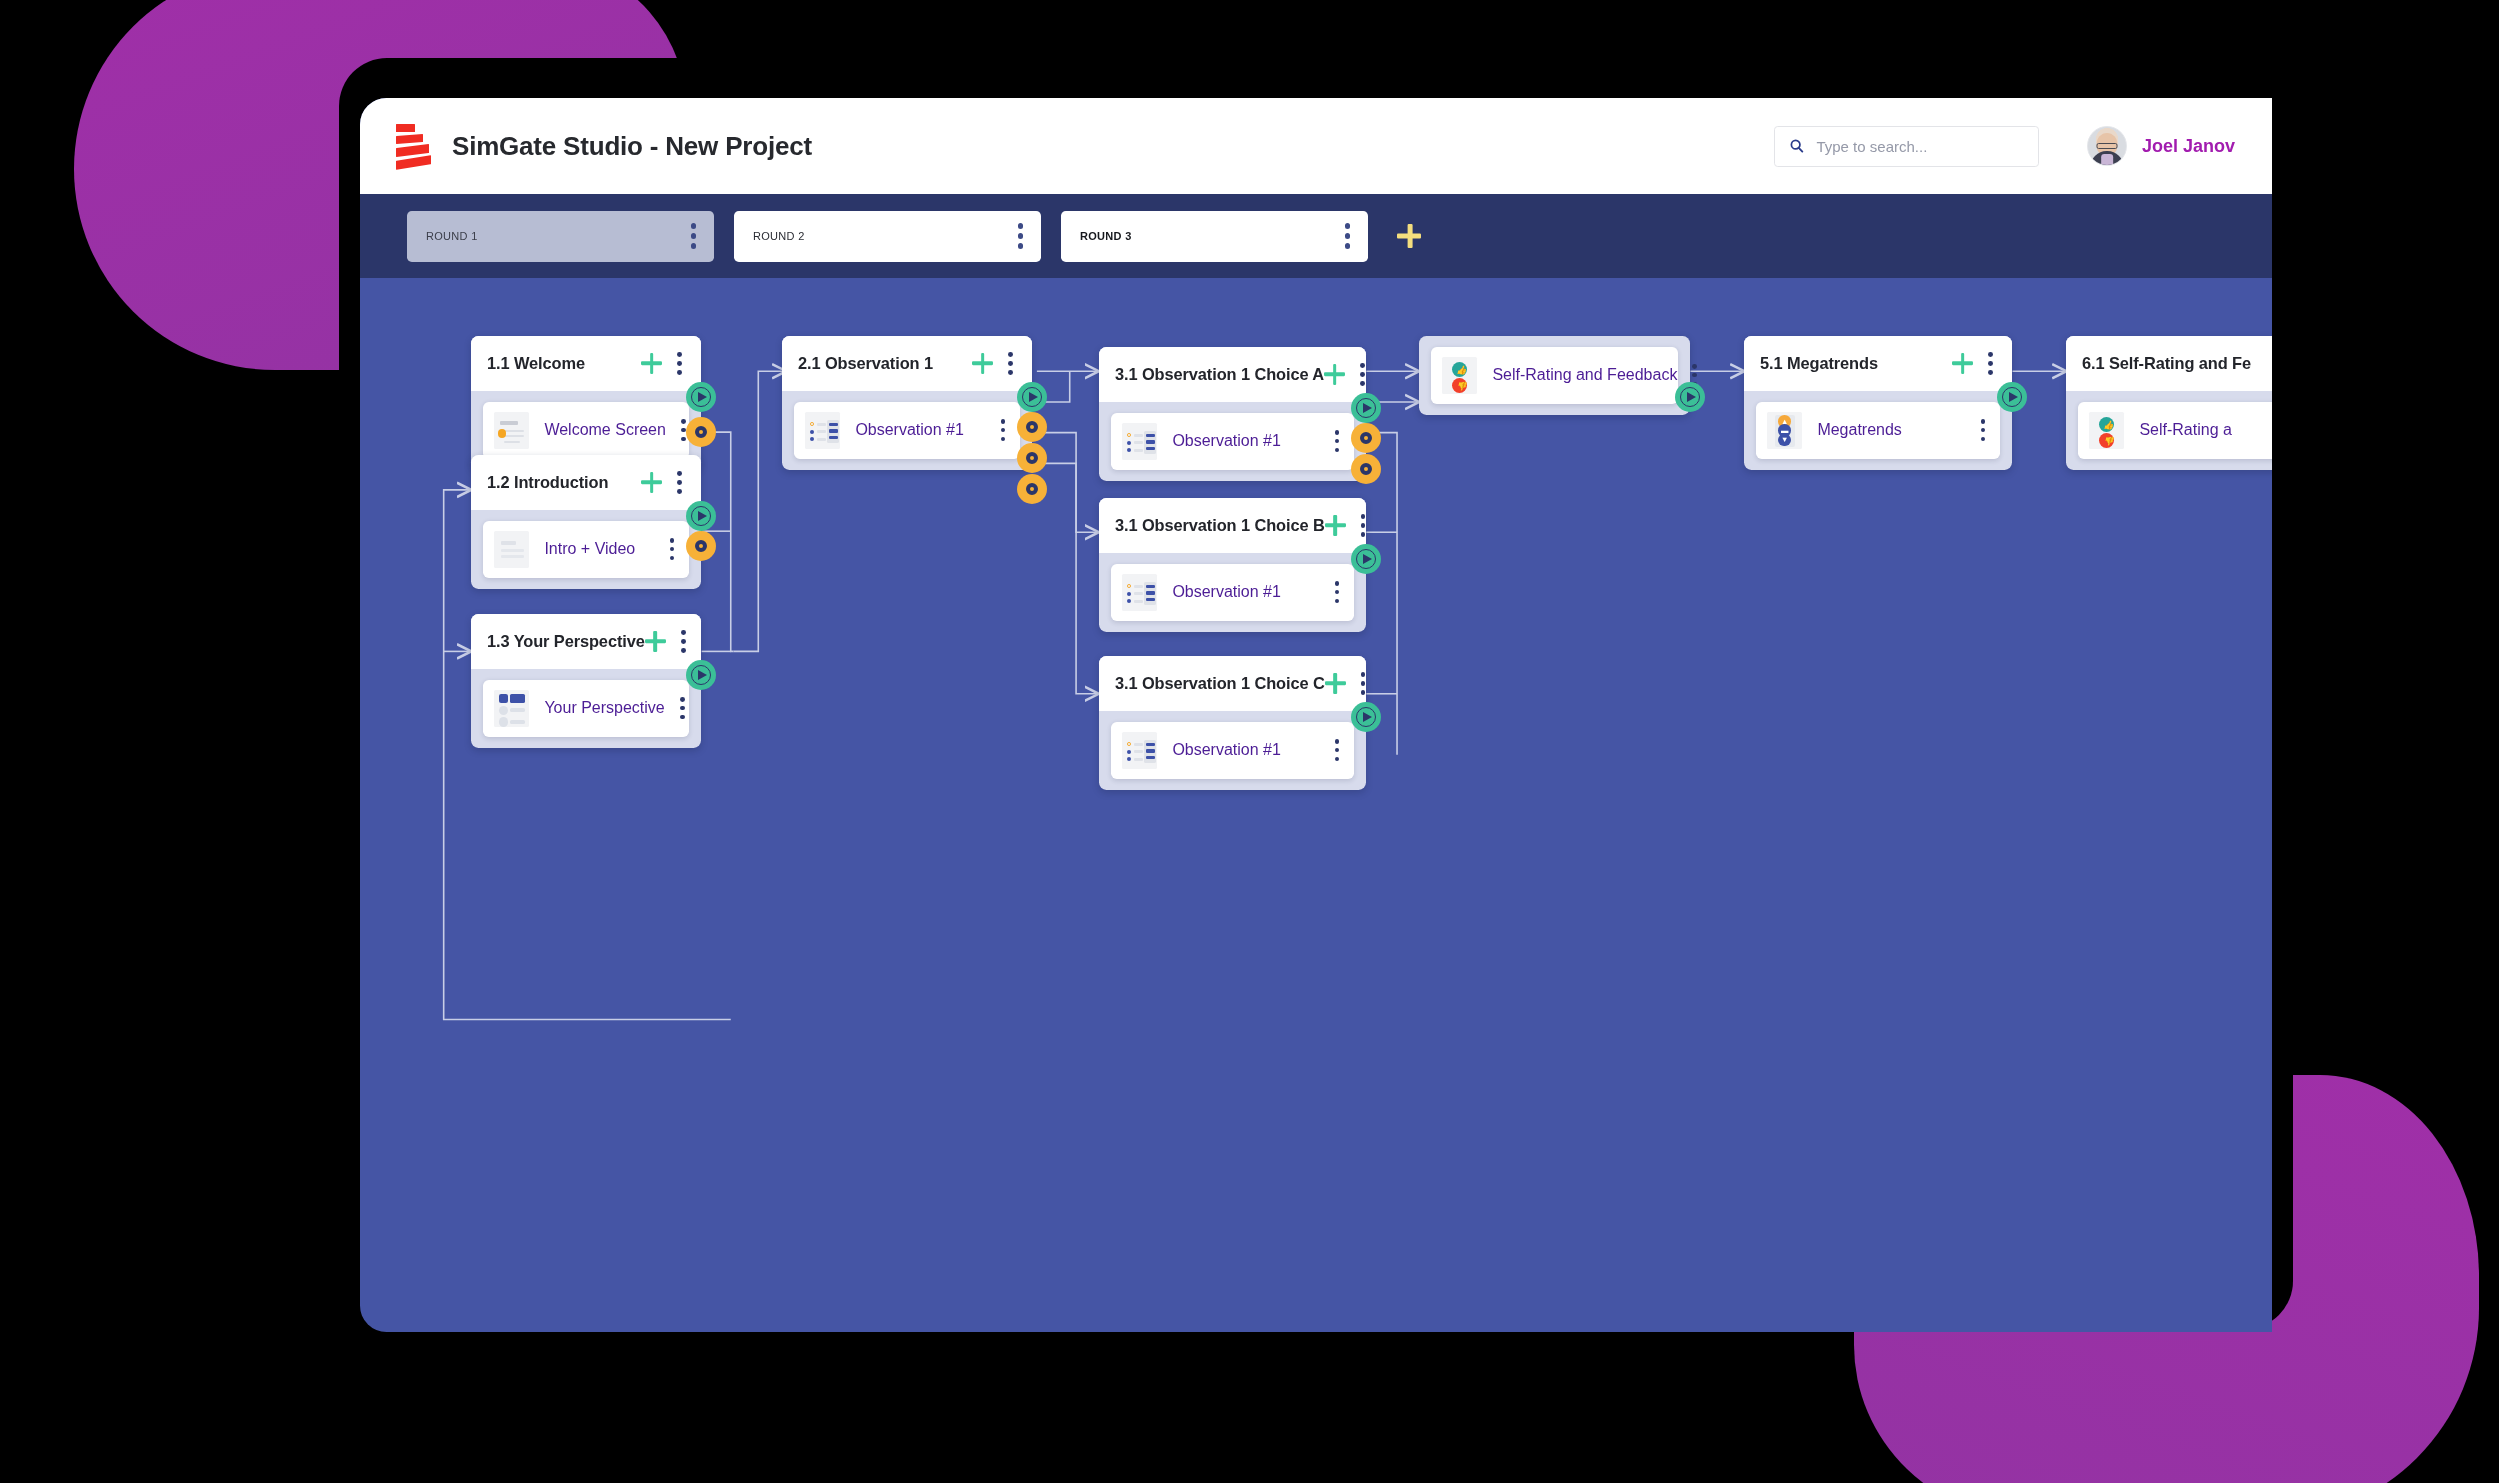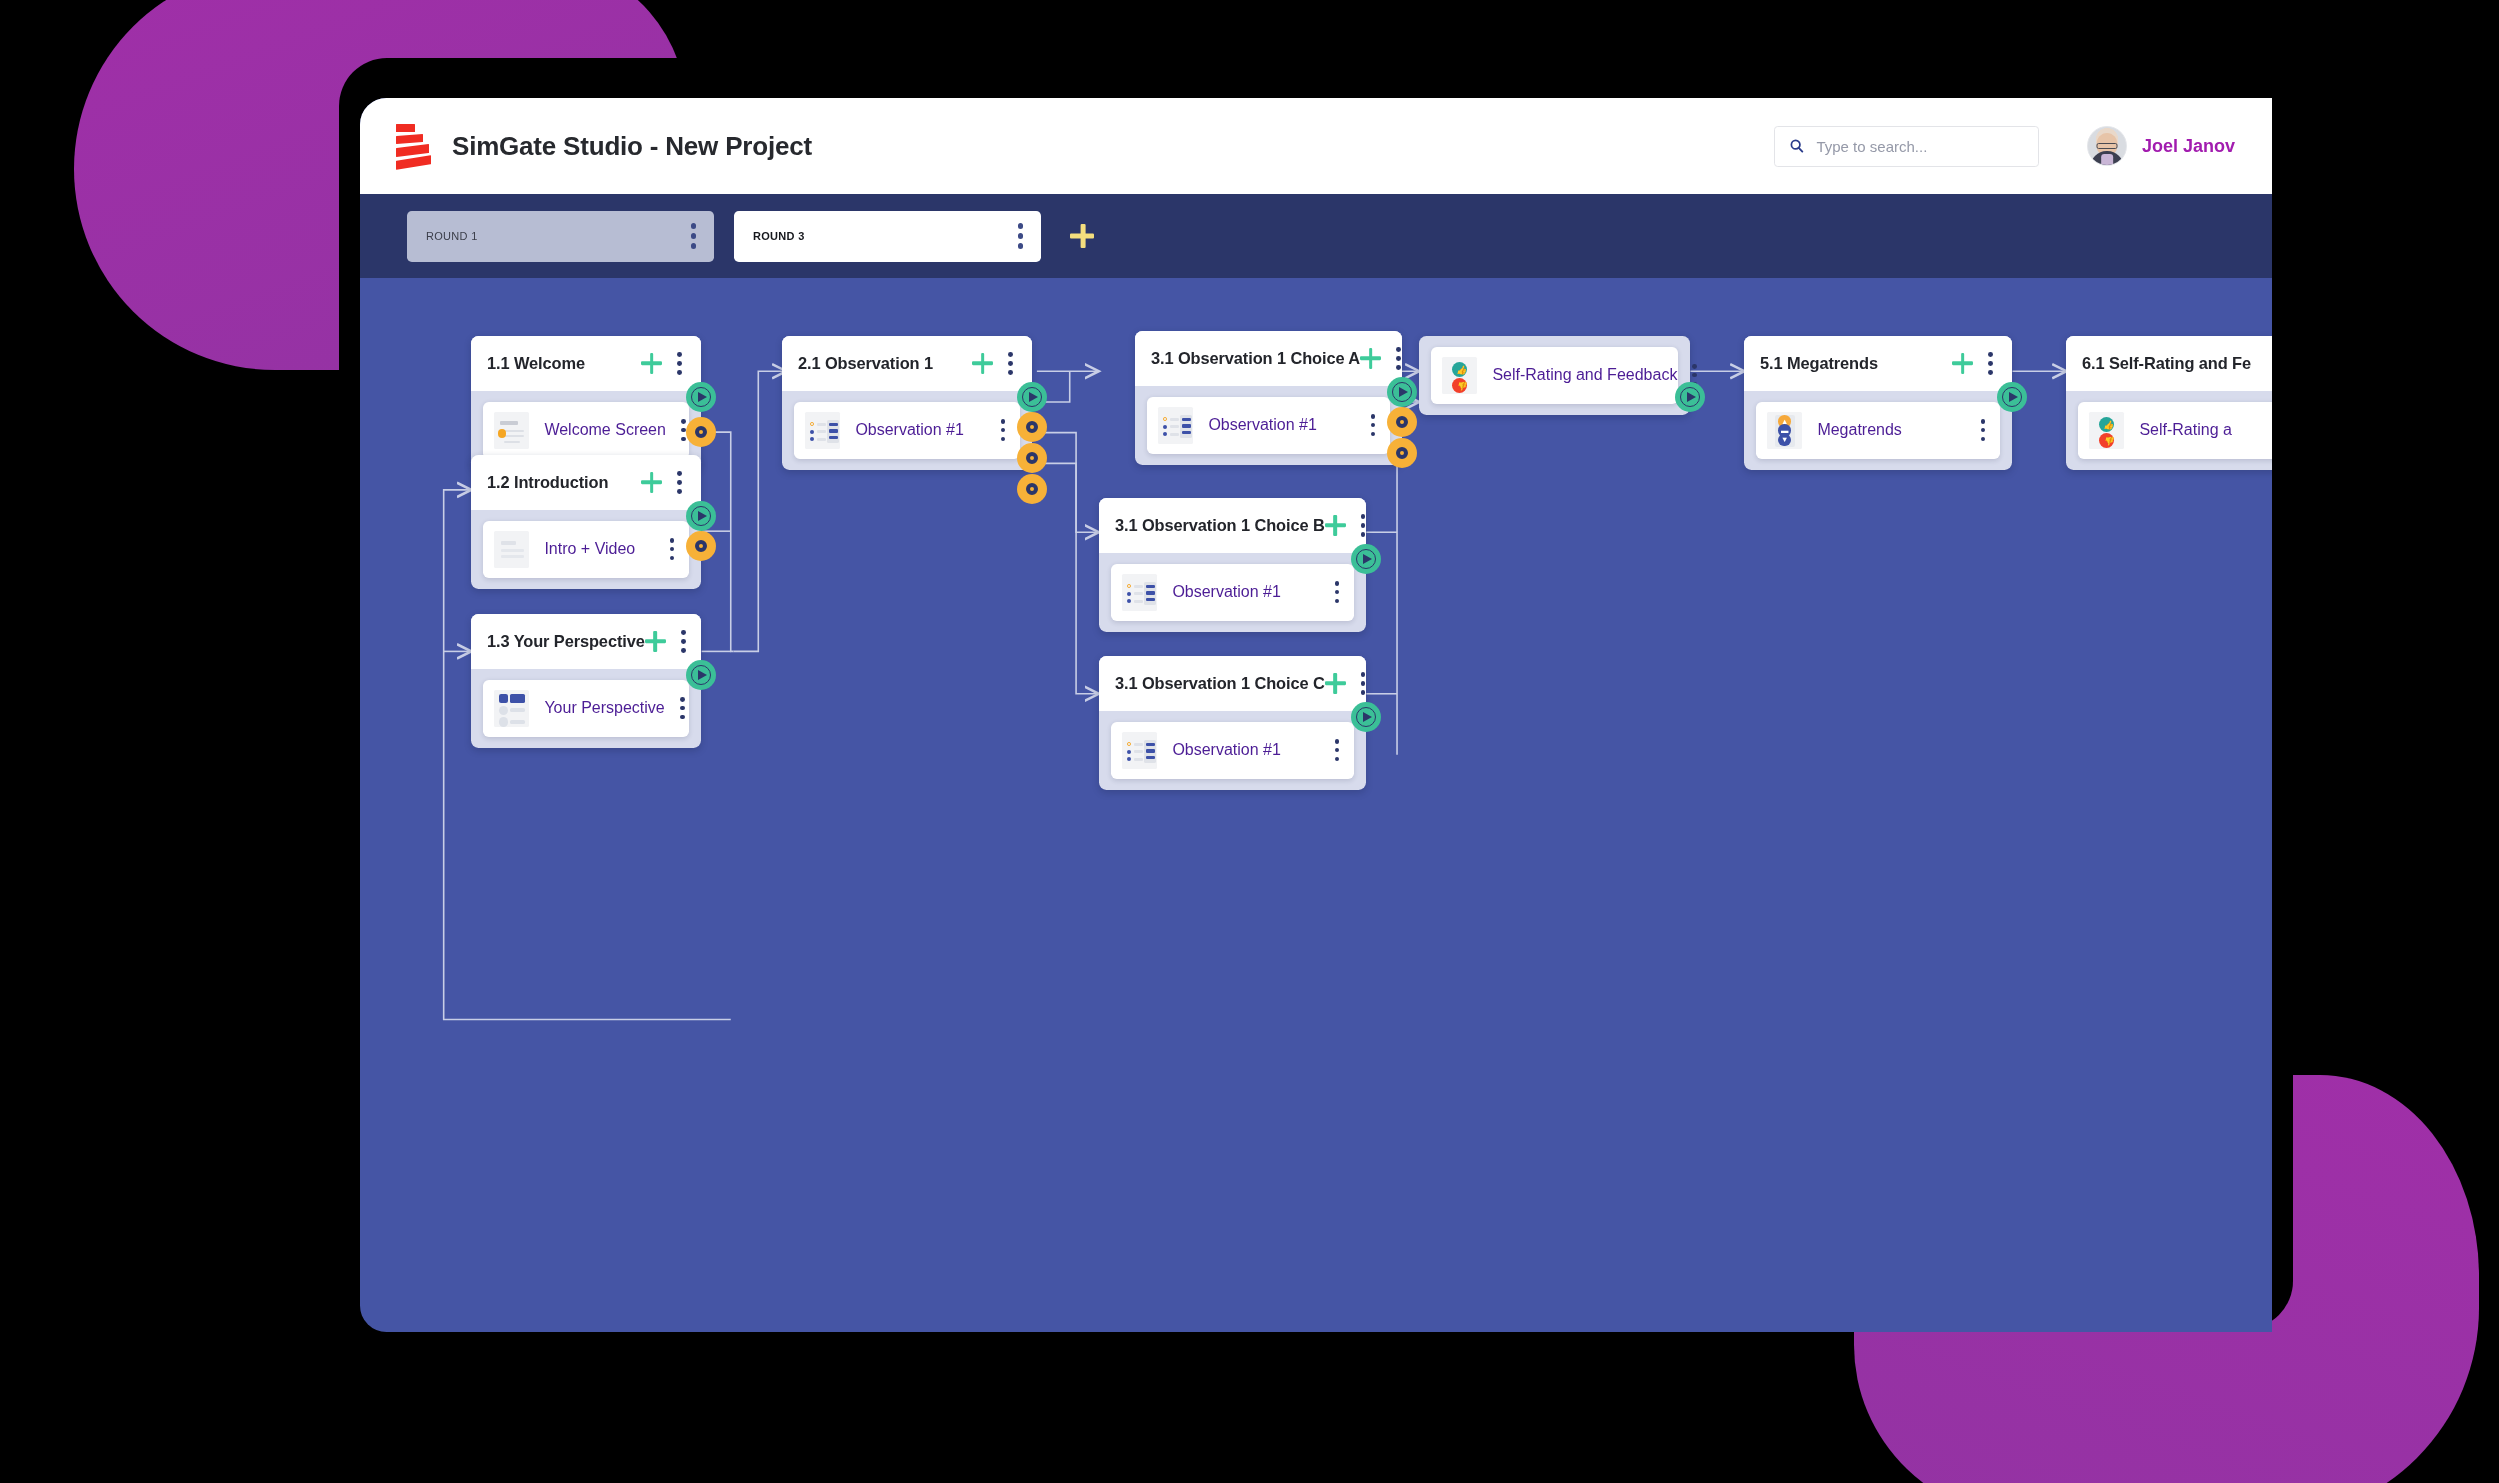--- a/index.html
+++ b/index.html
@@ -287,20 +287,28 @@
             <div class="shirt"></div>
         </div>
         <span class="user-name">Joel Janov</span>
       </div>
     </div>
   </div>
 
   <div class="tab-bar">
     <div class="tab is-inactive">
       <span class="tab-label">ROUND 1</span>
+      <span class="kebab">
+          <span></span>
+          <span></span>
+          <span></span>
+        </span>
+    </div>
+    <div class="tab">
+      <span class="tab-label">ROUND 2</span>
       <span class="kebab">
           <span></span>
           <span></span>
           <span></span>
         </span>
     </div>
     <div class="tab is-current">
       <span class="tab-label">ROUND 3</span>
       <span class="kebab">
           <span></span>
@@ -503,21 +511,21 @@
           <span class="gear-in"></span>
         </span>
       <span class="port gear" style="right:-15px; top:107px;">
           <span class="gear-in"></span>
         </span>
       <span class="port gear" style="right:-15px; top:138px;">
           <span class="gear-in"></span>
         </span>
     </div>
 
-    <div class="stage" style="left:739px; top:53px; width:267px;margin-left:36px;">
+    <div class="stage" style="left:739px; top:69px; width:267px;">
       <div class="stage-head">
         <span class="stage-title">3.1 Observation 1 Choice A</span>
         <span class="head-tools">
           <span class="plus"></span>
           <span class="kebab-dark">
               <span></span>
               <span></span>
               <span></span>
             </span>
         </span>

